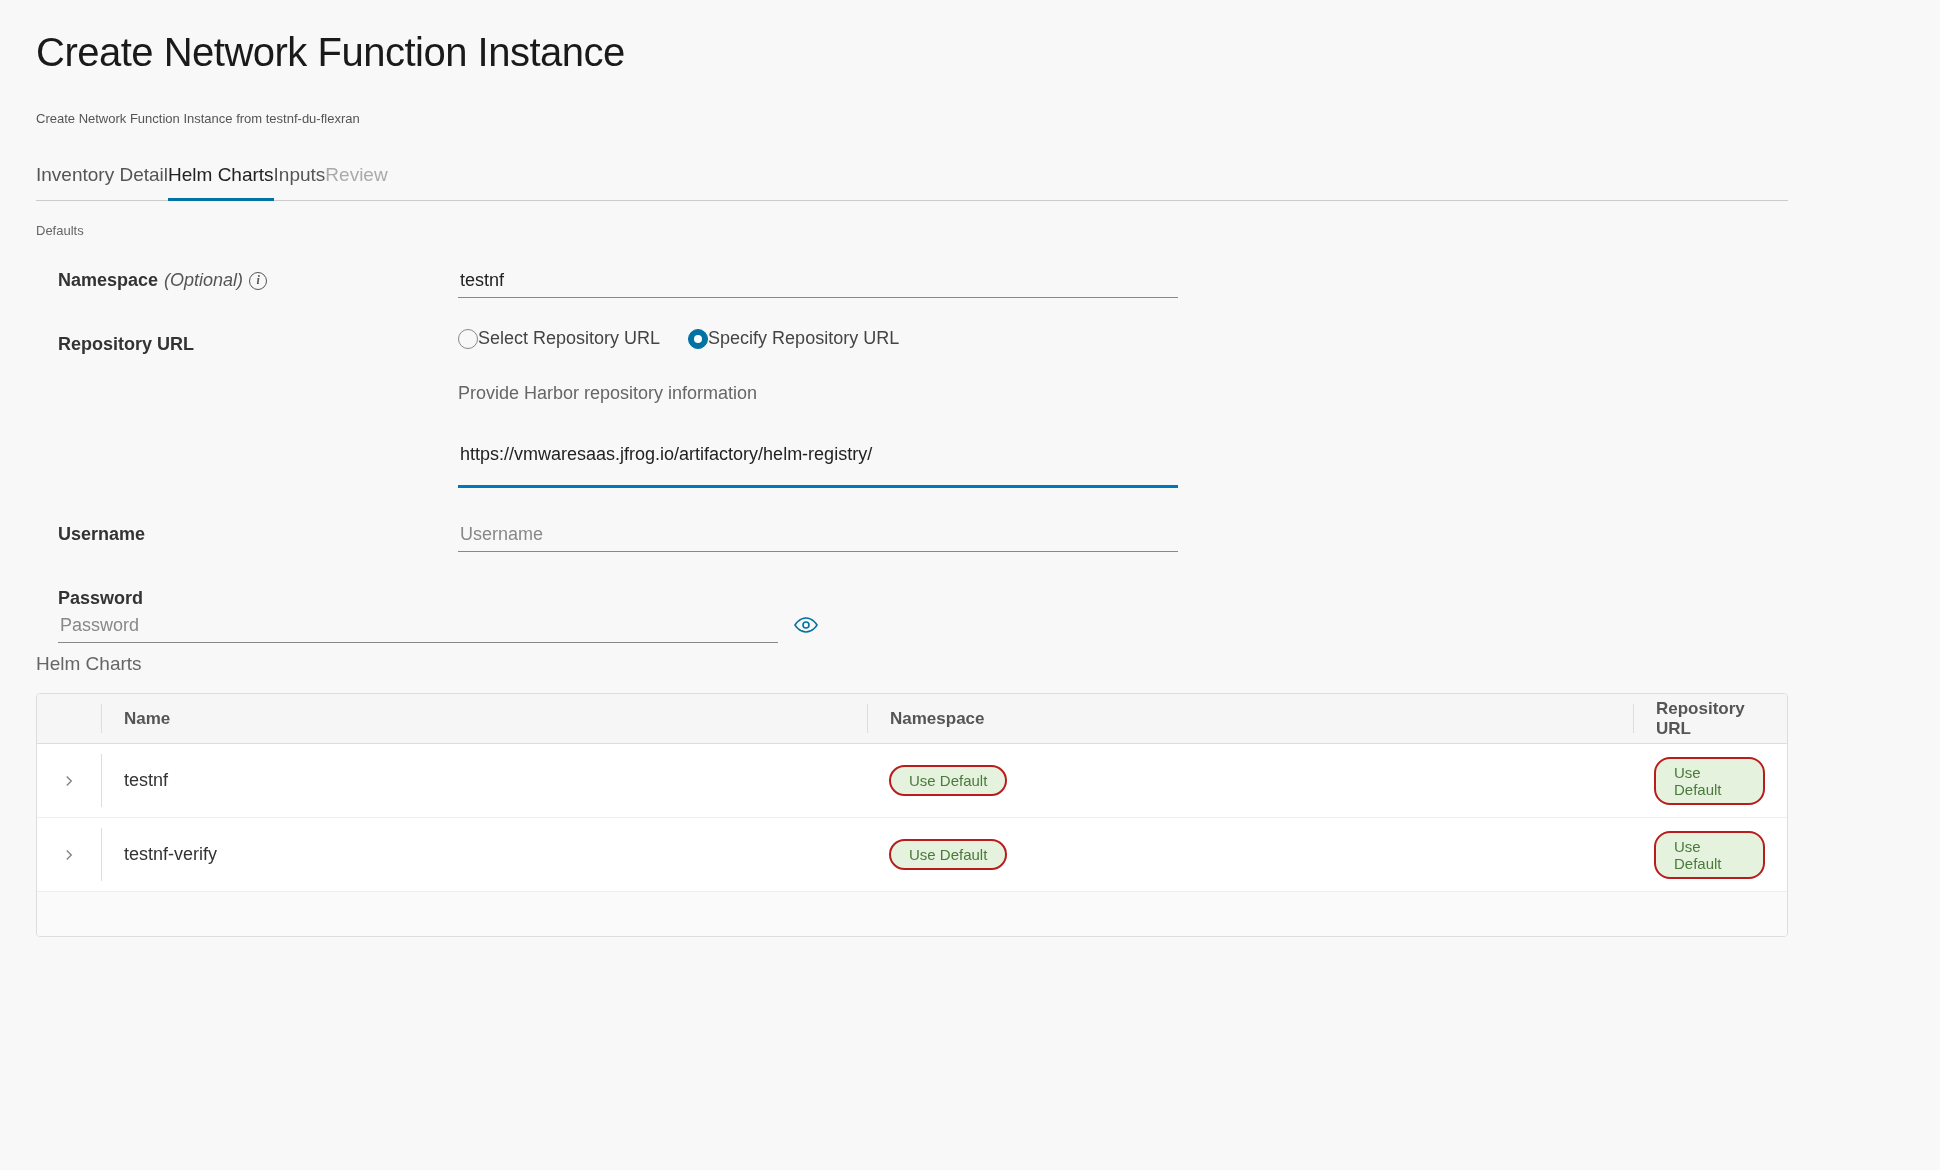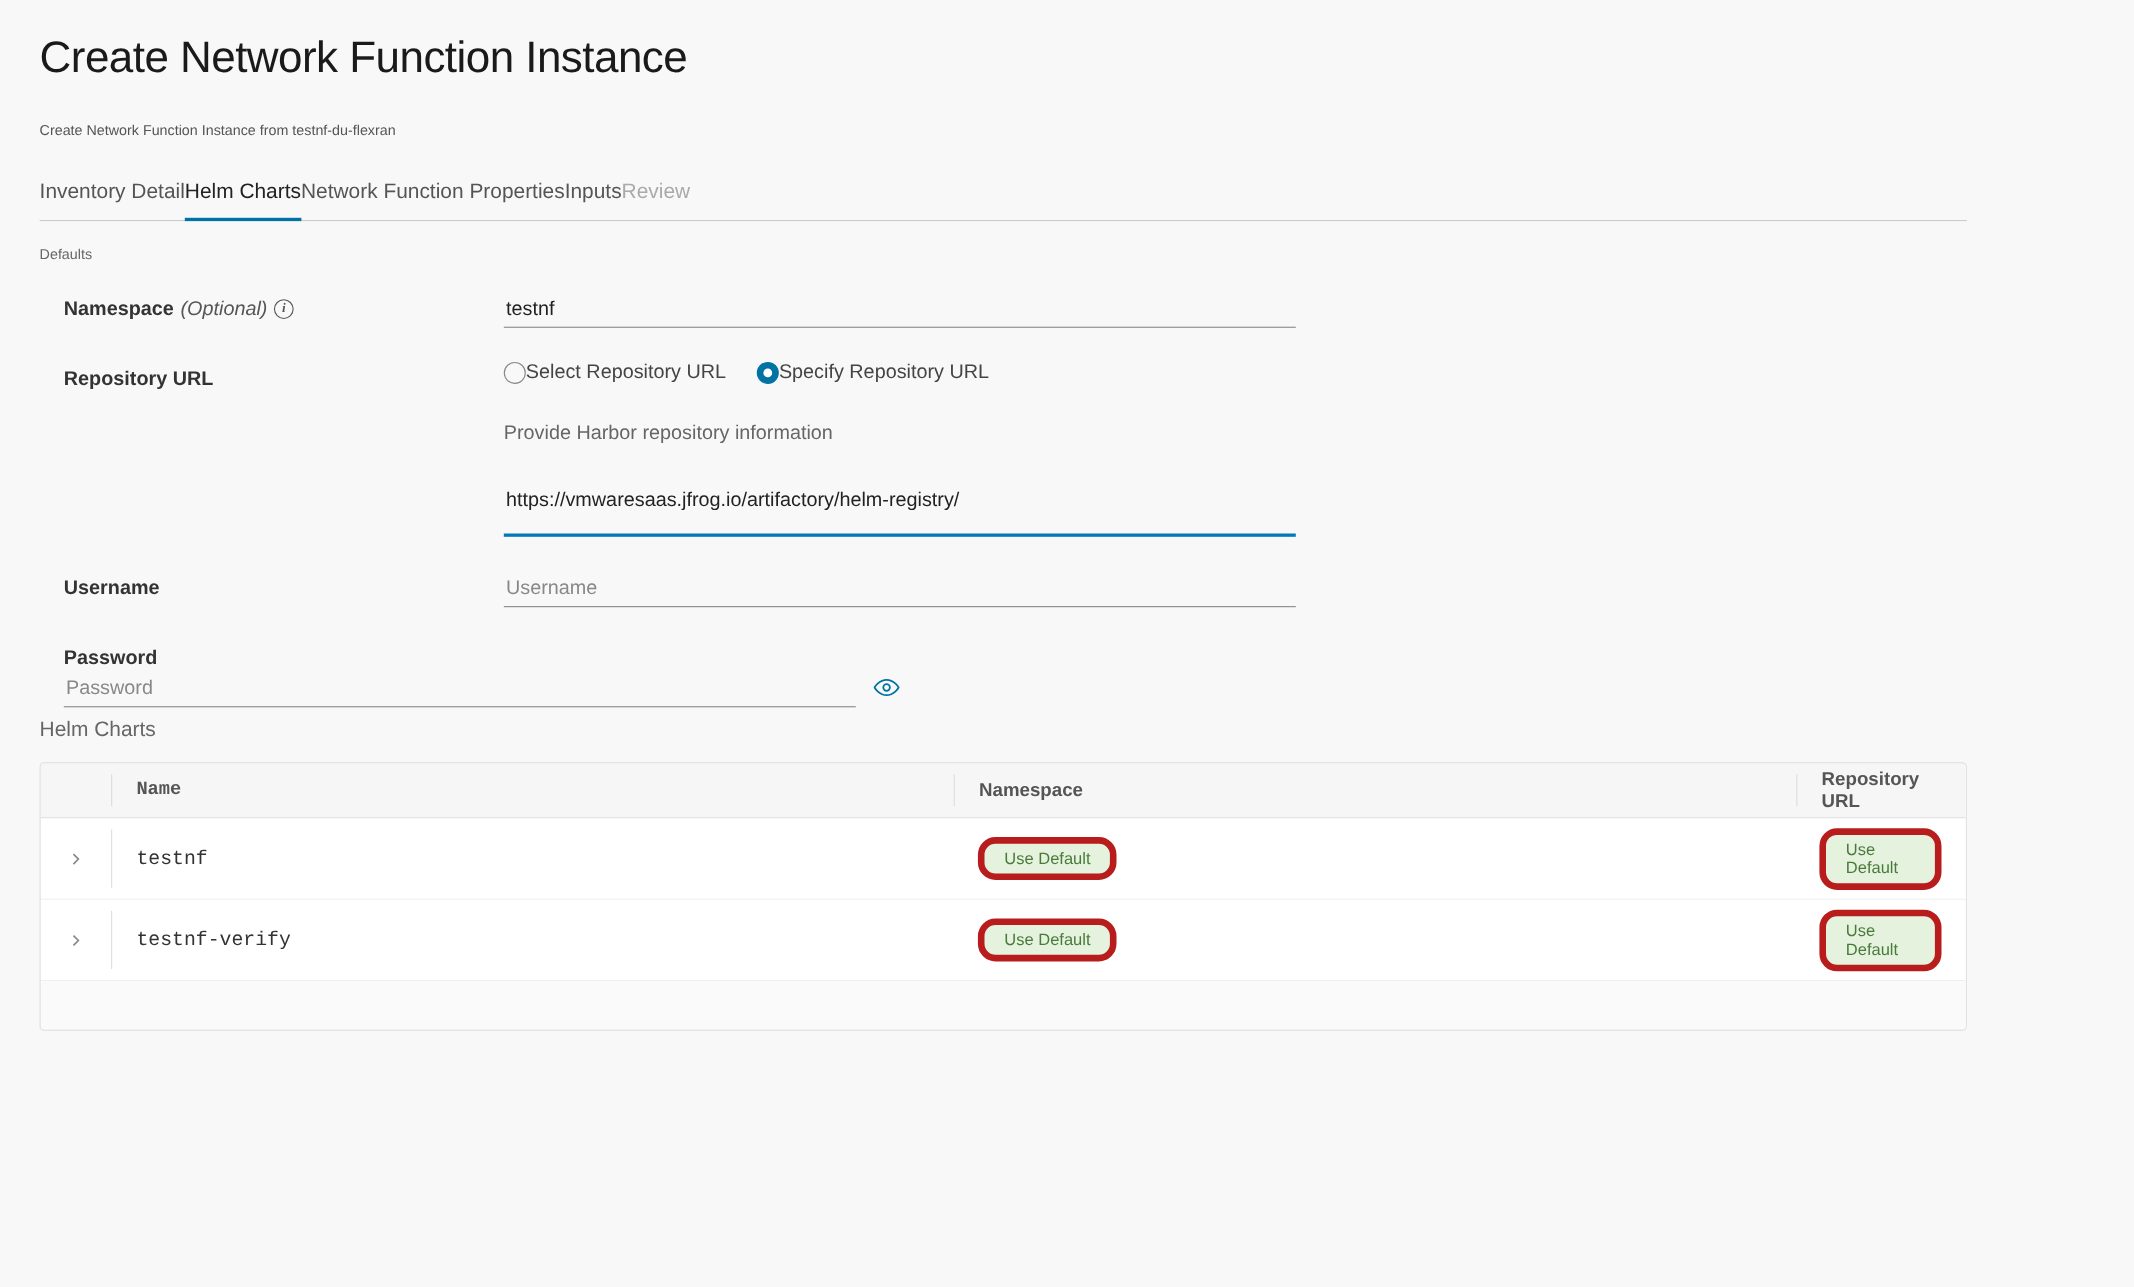--- a/index.html
+++ b/index.html
@@ -203,21 +203,20 @@
   .col-divider {
     width: 1px;
     background: #ddd;
     margin: 10px 0;
   }
   .col-name {
     flex: 0 0 765px;
     display: flex;
     align-items: center;
     padding: 0 22px;
-    font-family: Liberation Mono, monospace;
   }
   .col-ns {
     flex: 0 0 765px;
     display: flex;
     align-items: center;
     padding: 0 22px;
   }
   .col-repo {
     flex: 1;
     display: flex;
@@ -241,41 +240,40 @@
     color: #333;
   }
   .chevron {
     color: #888;
     display: inline-flex;
   }
   .chevron svg { width: 18px; height: 18px; }
   .pill-btn {
     display: inline-block;
     padding: 5px 18px;
-    border: 6px solid #b91c1c;
+    border: 2px solid #b91c1c;
     background: #e5f2de;
     color: #4a7a3b;
     border-radius: 16px;
     font-size: 15px;
     cursor: pointer;
   }
 </style>
 </head>
 <body>
 
 <div class="page">
 
   <h1 class="page-title">Create Network Function Instance</h1>
 
   <div class="page-subtitle">Create Network Function Instance from testnf-du-flexran</div>
 
   <div class="tabs">
     <div class="tab">Inventory Detail</div>
     <div class="tab active">Helm Charts</div>
-    <div class="tab">Network Function Properties</div>
     <div class="tab">Inputs</div>
     <div class="tab disabled">Review</div>
   </div>
 
   <div class="section-heading">Defaults</div>
 
   <div class="form">
 
     <div class="field-row">
       <div class="field-label">

